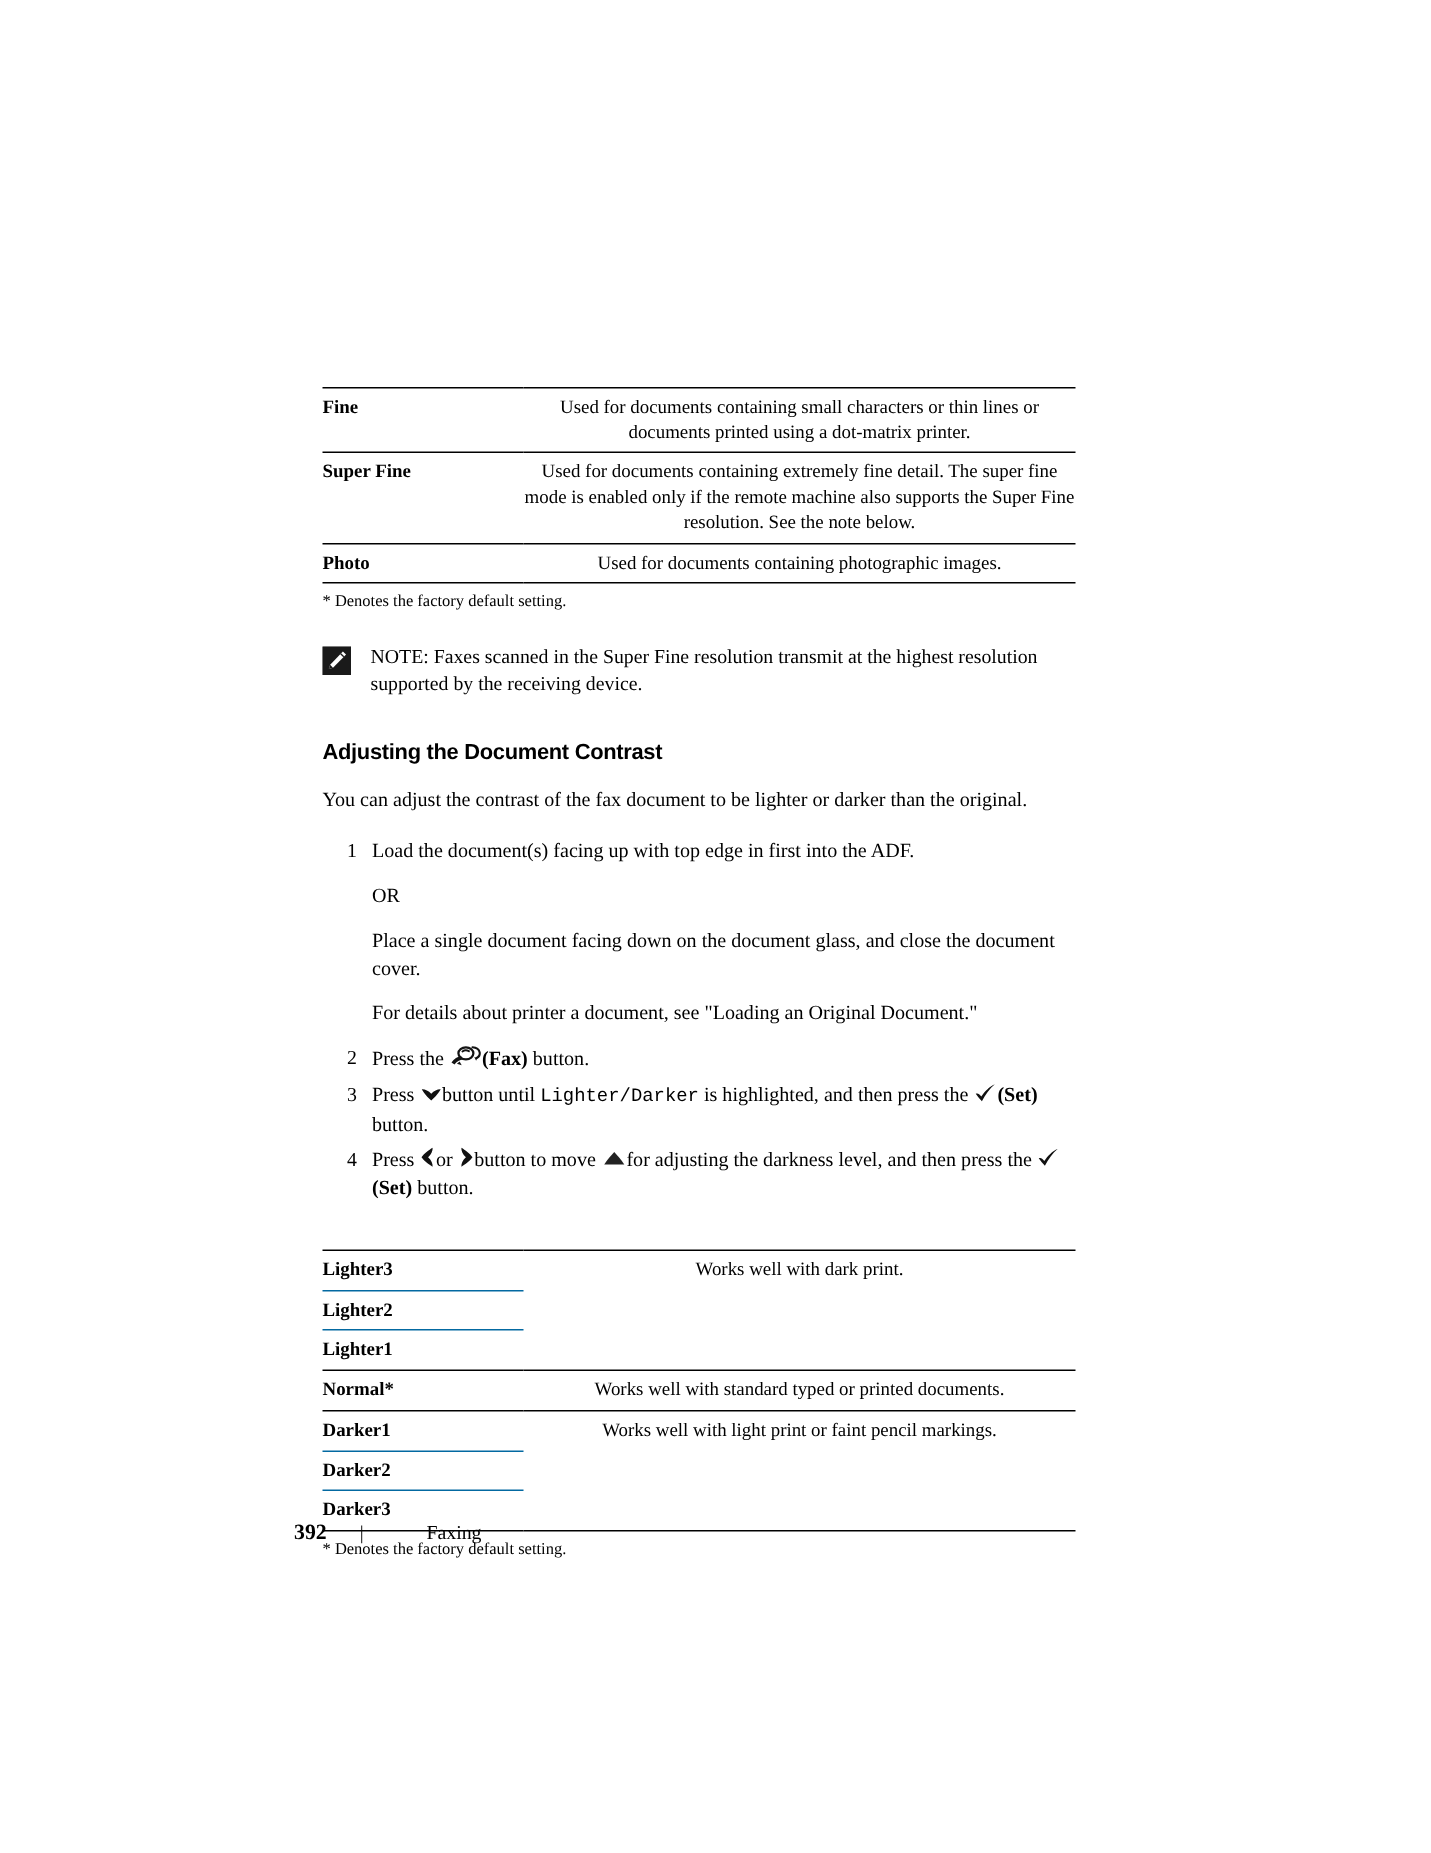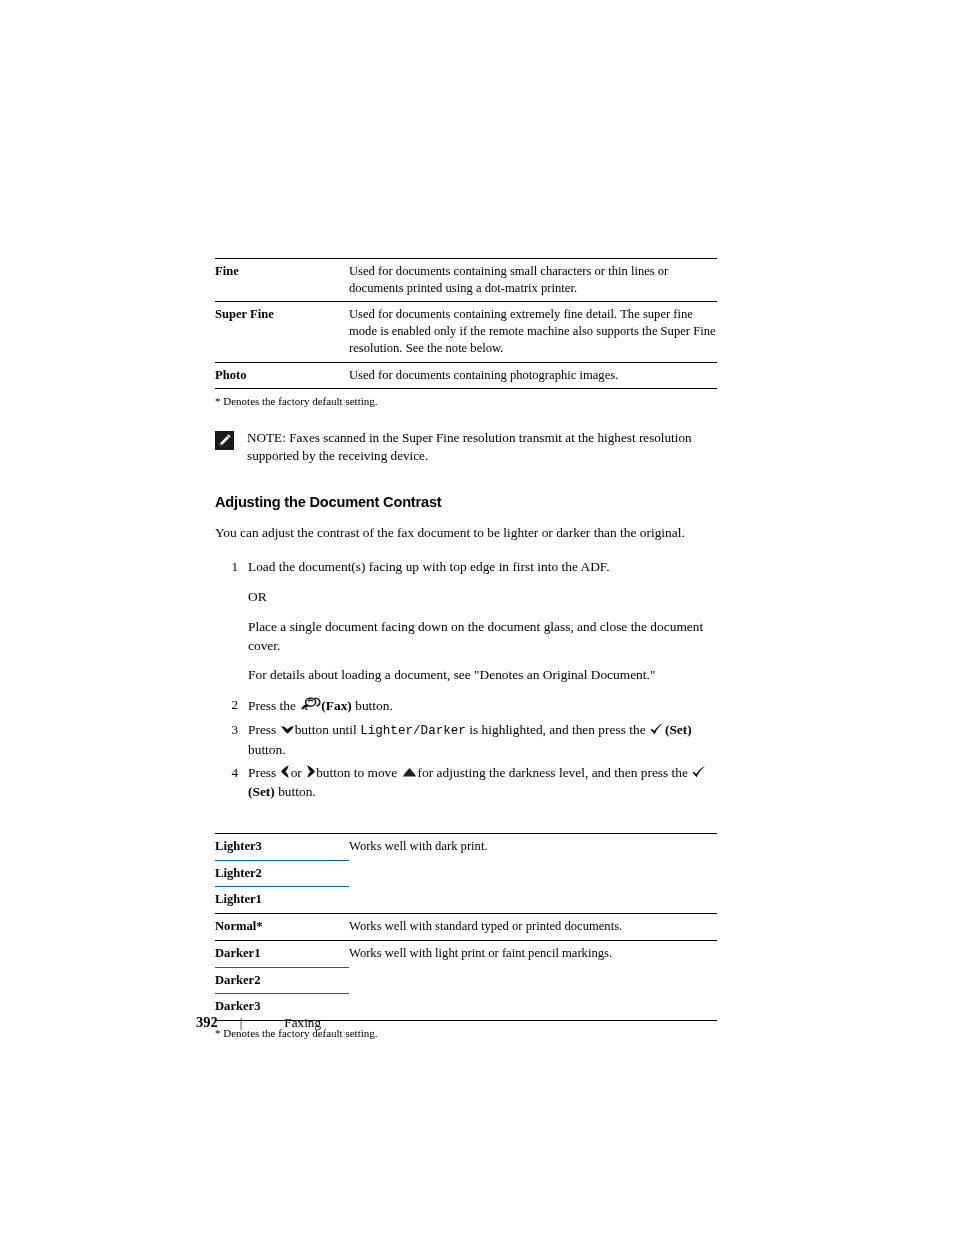--- a/index.html
+++ b/index.html
@@ -43,20 +43,21 @@
     vertical-align: top;
   }
   td.col-term {
     width: 134px;
     font-weight: bold;
     padding-right: 8px;
     white-space: nowrap;
   }
   td.col-desc {
     padding-left: 0;
+    text-align: center;
   }
 
   .rule-top  { border-top: 1.4px solid #000; }
   .rule-bot  { border-bottom: 1.4px solid #000; }
 
   
   tr.sub-sep > td.col-term { border-bottom: 1px solid #0369a1; }
   tr.sub-sep > td.col-desc { border-bottom: none; }
 
   .footnote {
@@ -214,21 +215,21 @@
 
     <p class="body-text">You can adjust the contrast of the fax document to be lighter or darker than the original.</p>
 
     <ol class="steps">
 
       <li>
         <span class="step-num">1</span>
         <p class="step-para">Load the document(s) facing up with top edge in first into the ADF.</p>
         <p class="step-para">OR</p>
         <p class="step-para">Place a single document facing down on the document glass, and close the document cover.</p>
-        <p class="step-para">For details about loading a document, see "Denotes an Original Document."</p>
+        <p class="step-para">For details about printer a document, see "Loading an Original Document."</p>
       </li>
 
       <li style="margin-top:11px;">
         <span class="step-num">2</span>
         <p class="step-para"><span>Press the</span>
           <span class="gi">
             <svg width="22" height="16" viewBox="0 0 22 16" aria-hidden="true">
               <path d="M2.0 12.4 C3.6 9.8 6.2 8.4 8.4 8.0 L9.6 10.4 C7.6 10.8 5.4 11.8 4.0 13.6 Z" fill="#141414"></path>
               <ellipse cx="11.6" cy="6.2" rx="5.0" ry="4.0" fill="none" stroke="#141414" stroke-width="1.5"></ellipse>
               <path d="M9.3 5.0 C10.4 4.2 12.3 4.1 13.6 4.8" fill="none" stroke="#141414" stroke-width="1.3" stroke-linecap="round"></path>

